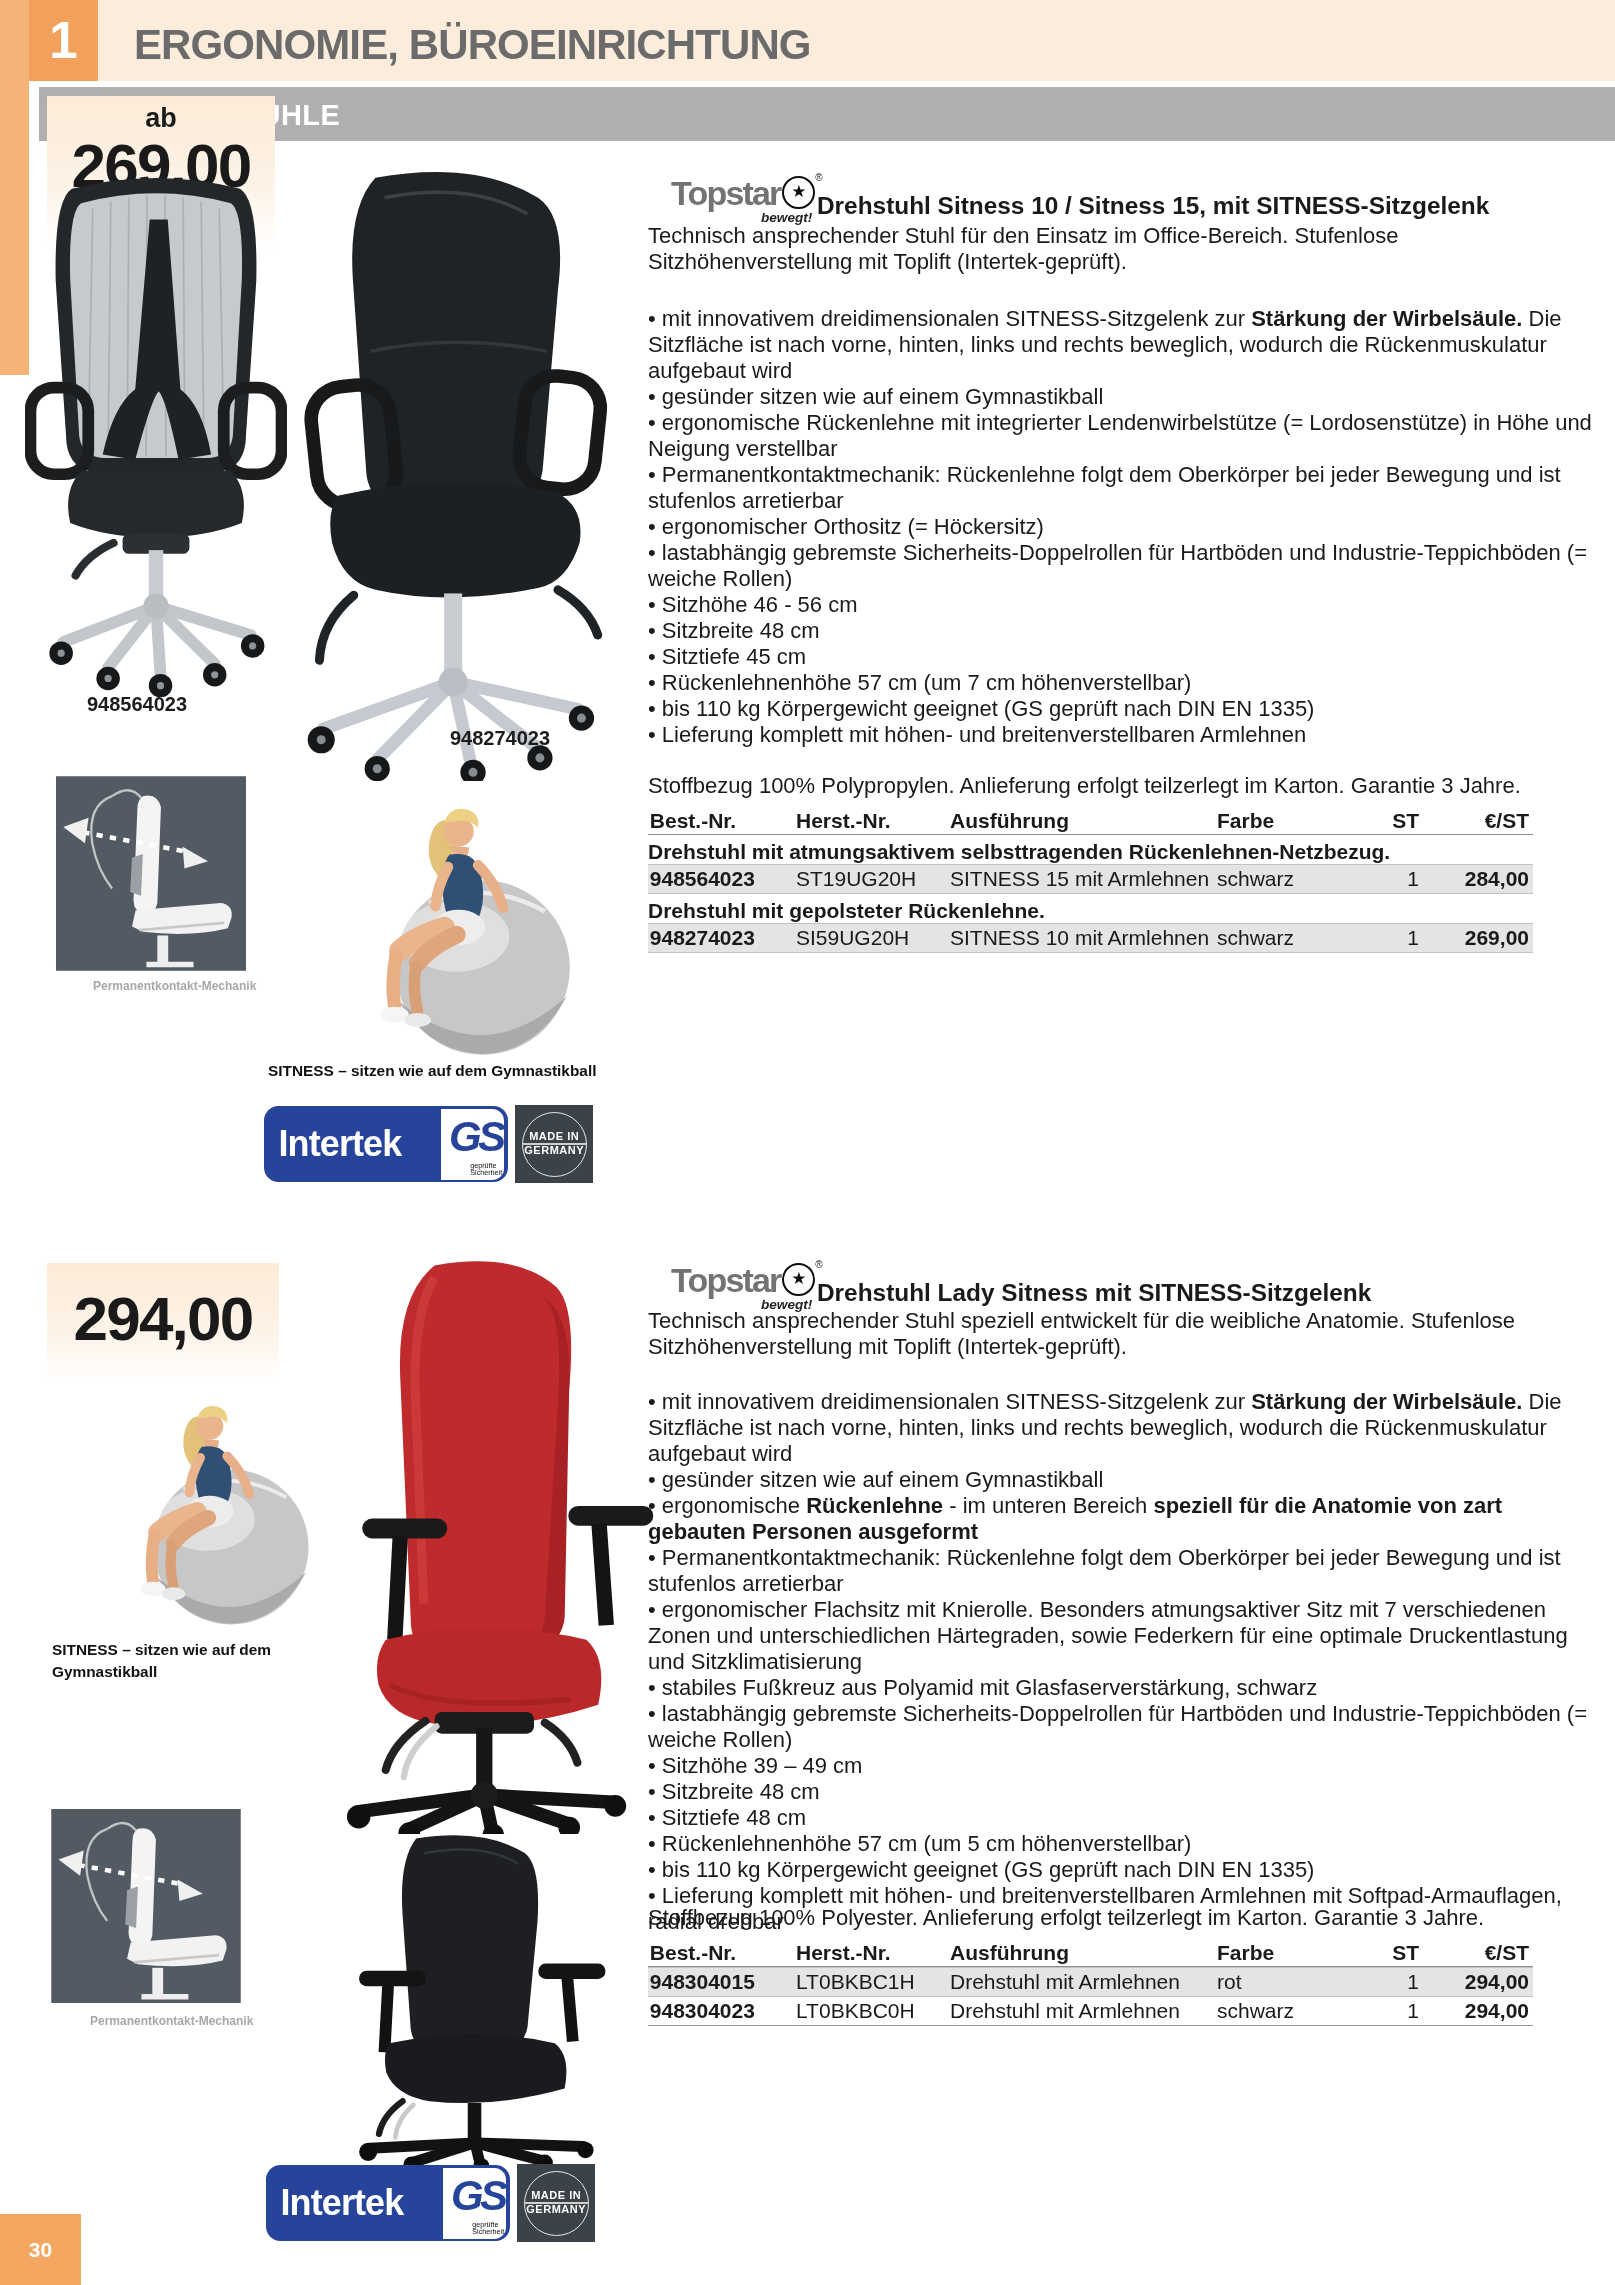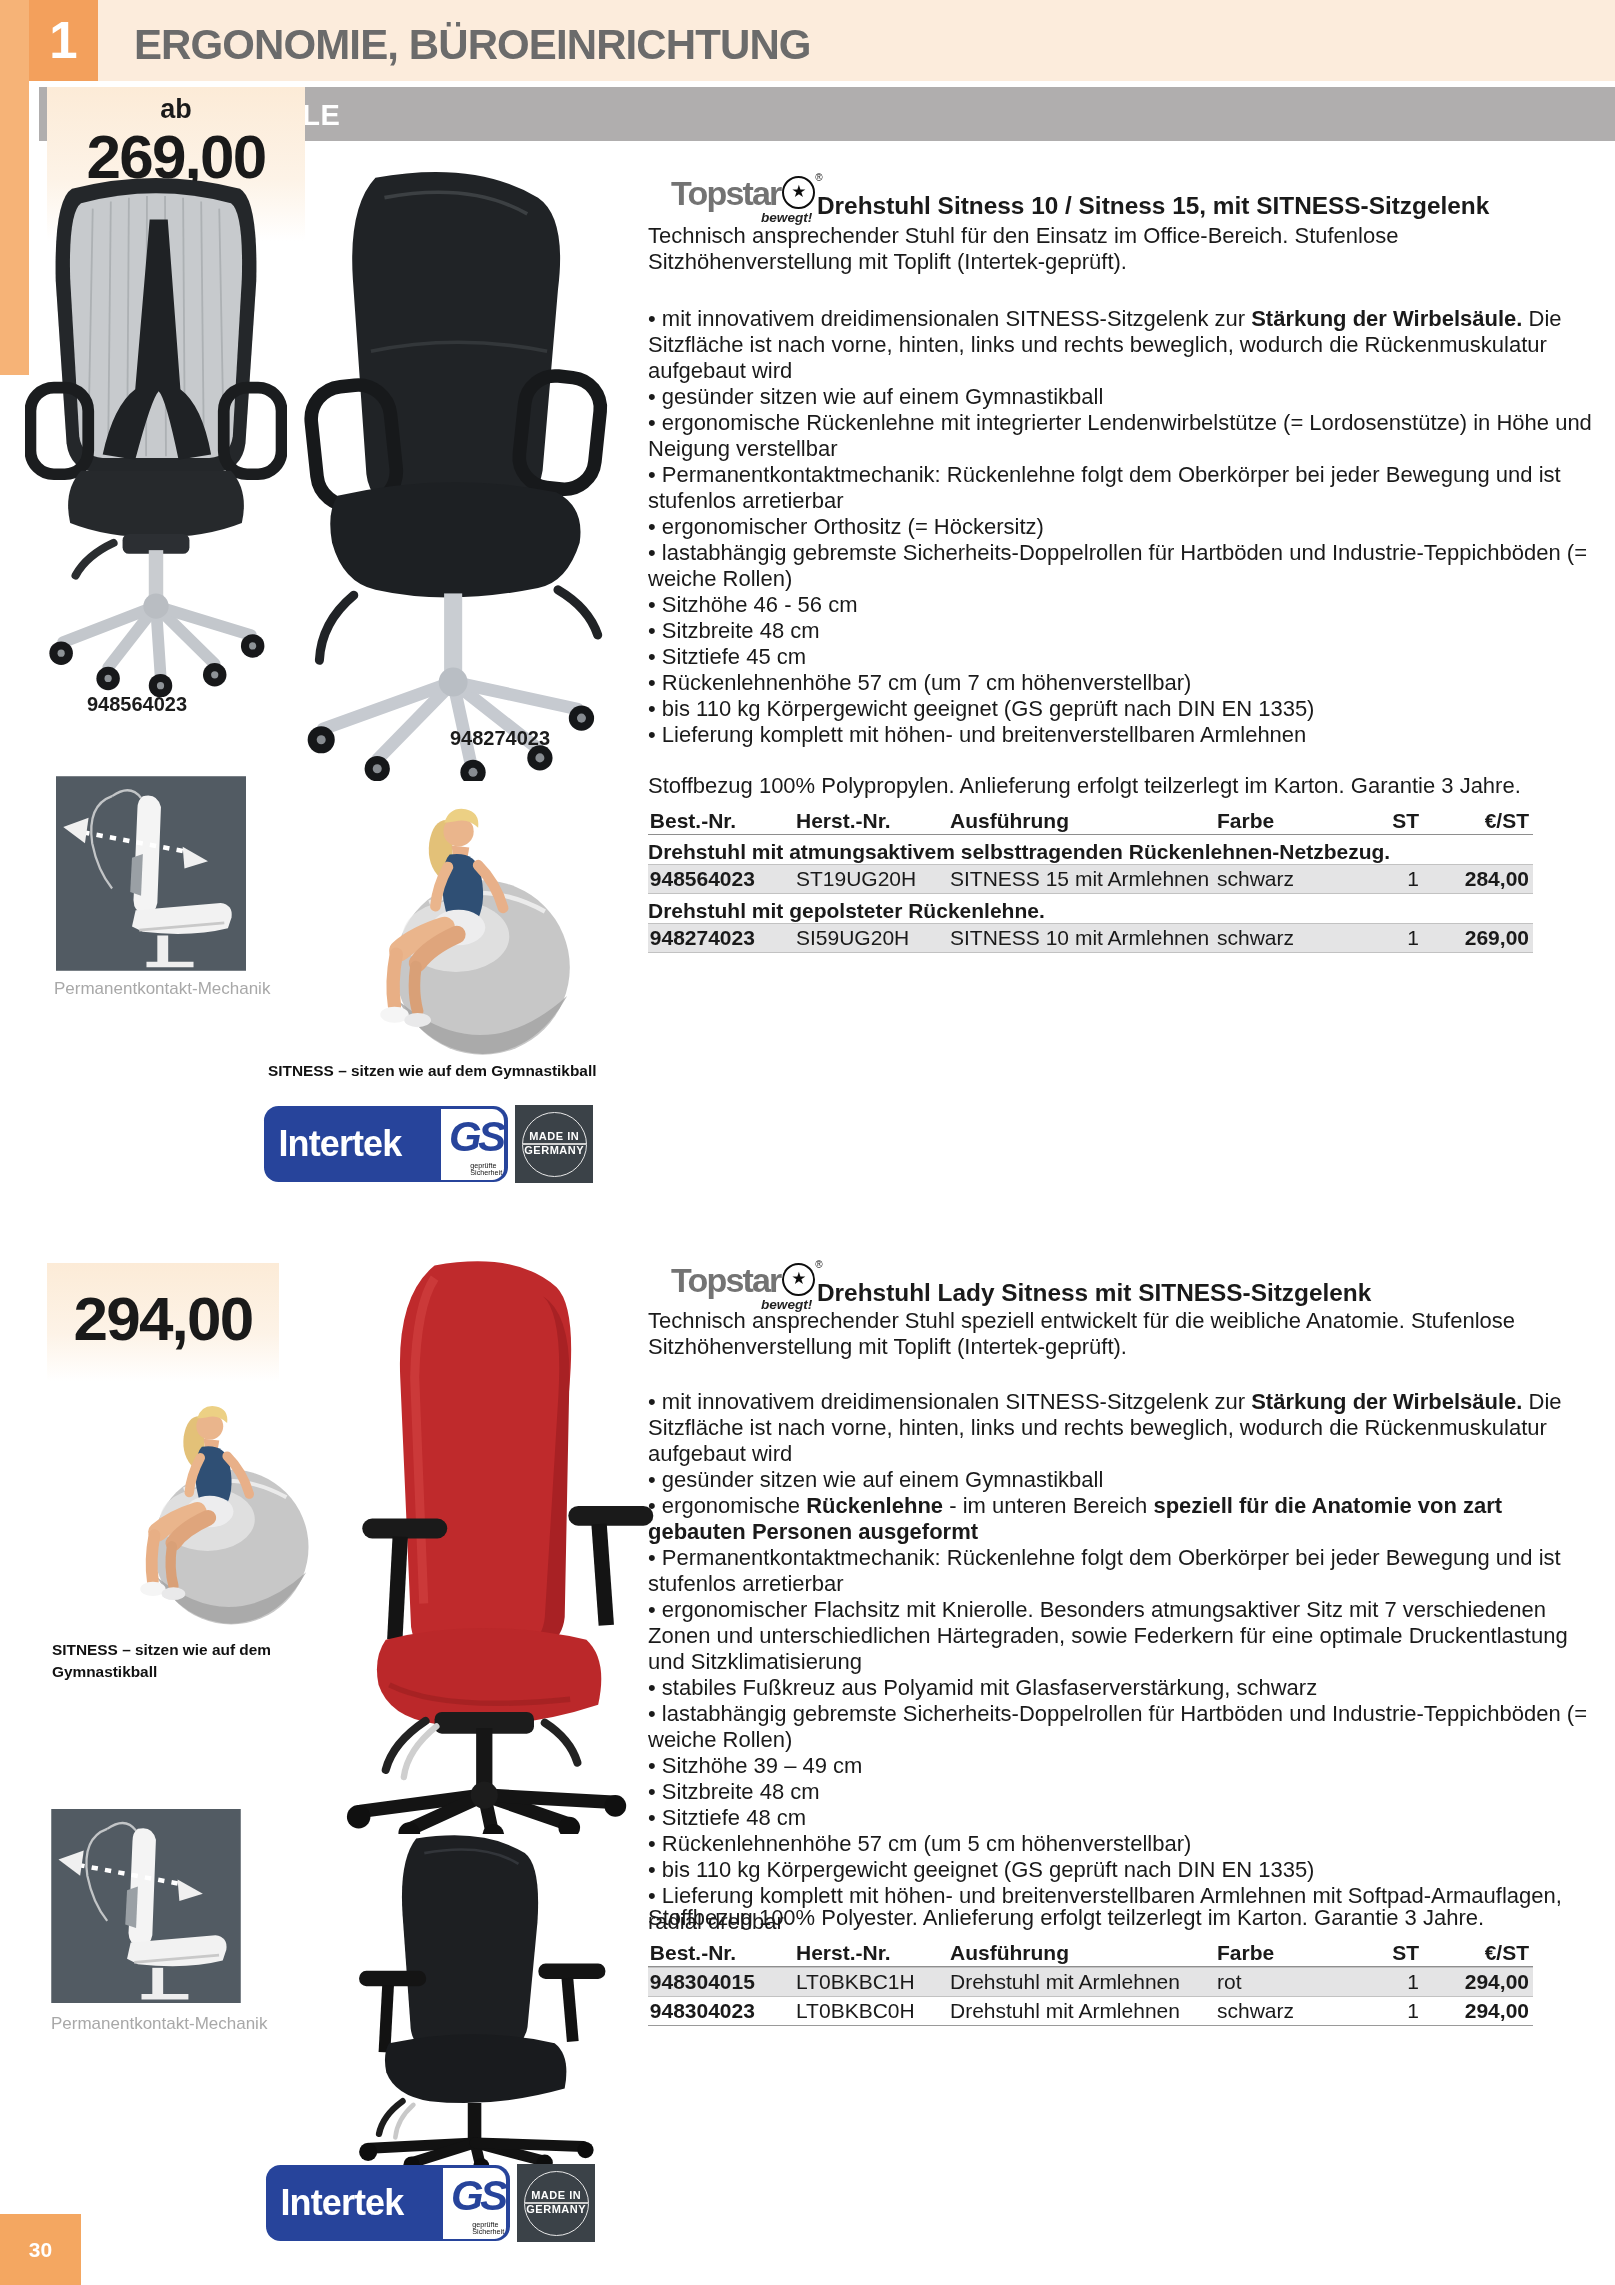--- a/index.html
+++ b/index.html
@@ -43,21 +43,21 @@
   .tr{position:relative;height:28px;line-height:28px;}
   .tr.shade{background:#e4e4e5;border-top:0.9px solid #c2c2c2;border-bottom:0.9px solid #c2c2c2;}
   .tr .c1,.tr .c6{font-weight:bold;}
   .tcell{position:absolute;top:0;white-space:nowrap;}
   .c1{left:1.8px;} .c2{left:148px;} .c3{left:302px;} .c4{left:569px;}
   .c5{left:688px;width:83px;text-align:right;} .c6{left:778px;width:103px;text-align:right;}
   .tbl-bottom{border-bottom:1.8px solid #9a9a9a;}
 
   
   .imgcap{font-size:20px;font-weight:bold;color:#1c1c1c;white-space:nowrap;}
-  .diagcap{font-size:17px;font-weight:normal;color:#a8a8a8;white-space:nowrap;}
+  .diagcap{font-size:12px;font-weight:bold;color:#a8a8a8;white-space:nowrap;margin-left:39px;}
   .ballcap{font-size:15.4px;font-weight:bold;color:#111;}
   .nowrap{white-space:nowrap;}
 
   
   .itgroup{display:flex;gap:7.2px;align-items:center;}
   .it-lock{position:relative;width:244px;height:76px;}
   .it-blue{position:absolute;left:0;top:0;width:244px;height:76px;background:#27449b;border-radius:14.5px;}
   .it-word{position:absolute;left:14.5px;top:0;height:76px;line-height:76px;color:#fff;font-size:36px;font-weight:bold;letter-spacing:-0.9px;}
   .it-white{position:absolute;left:177px;top:2.7px;width:63px;height:71px;background:#fff;border-radius:0 11.8px 11.8px 0;}
   .gs-text{position:absolute;left:8px;top:7.2px;font-size:42px;font-weight:900;font-style:italic;color:#27449b;letter-spacing:-3.6px;line-height:42px;}
@@ -78,21 +78,21 @@
 
   <div class="abs band"></div>
   <div class="abs strip"></div>
   <div class="abs chapbox">
       <span>1</span>
     </div>
   <div class="abs htitle">ERGONOMIE, BÜROEINRICHTUNG</div>
   <div class="abs graybar"></div>
   <div class="abs hsub">BÜROSTÜHLE</div>
 
-  <div class="abs pricebox" style="left:47px;top:87px;width:258px;height:154px;">
+  <div class="abs pricebox" style="left:47px;top:96px;width:228px;height:154px;">
     <div class="p-ab">ab</div>
     <div class="p-val">269,00</div>
   </div>
 
   <svg class="abs" style="left:25px;top:172px;" width="262" height="525" viewBox="0 0 290 580">
     <path d="M52 18 Q145 -6 238 18 Q258 30 256 120 L244 300 Q240 330 210 332 L80 332 Q50 330 46 300 L34 120 Q32 30 52 18Z" fill="#24272a"></path>
     <path d="M62 34 Q145 12 228 34 Q242 44 240 118 L230 292 Q227 314 204 316 L86 316 Q63 314 60 292 L50 118 Q48 44 62 34Z" fill="#c7cacd"></path>
     <g stroke="#adb1b4" stroke-width="2">
       <line x1="75" y1="40" x2="70" y2="300"></line>
         <line x1="95" y1="32" x2="92" y2="310"></line>

